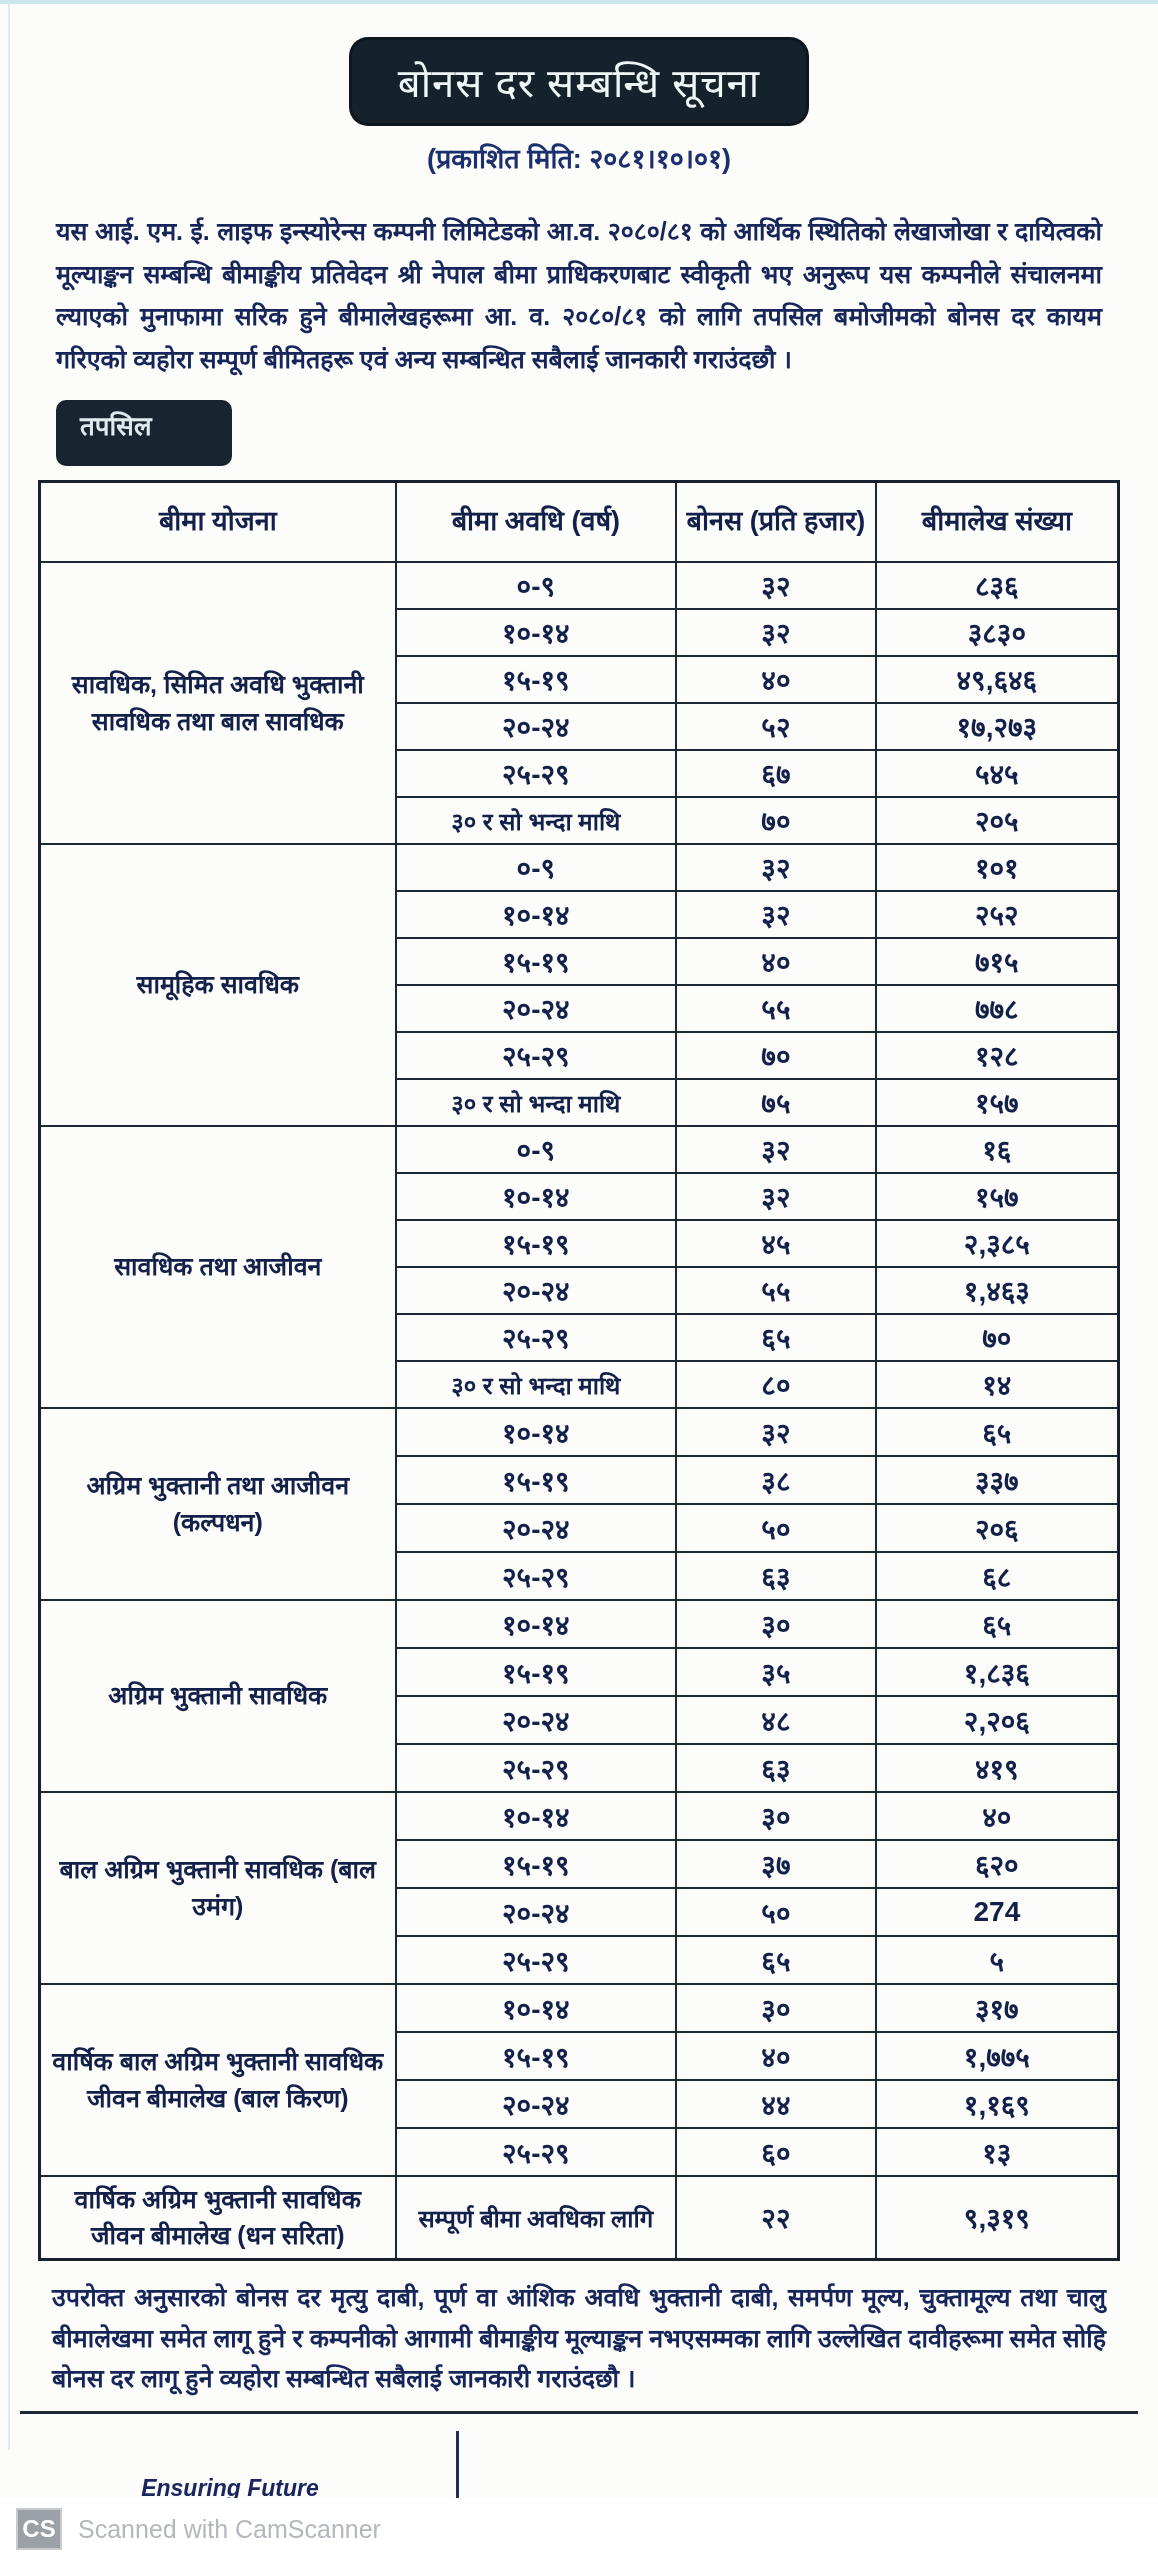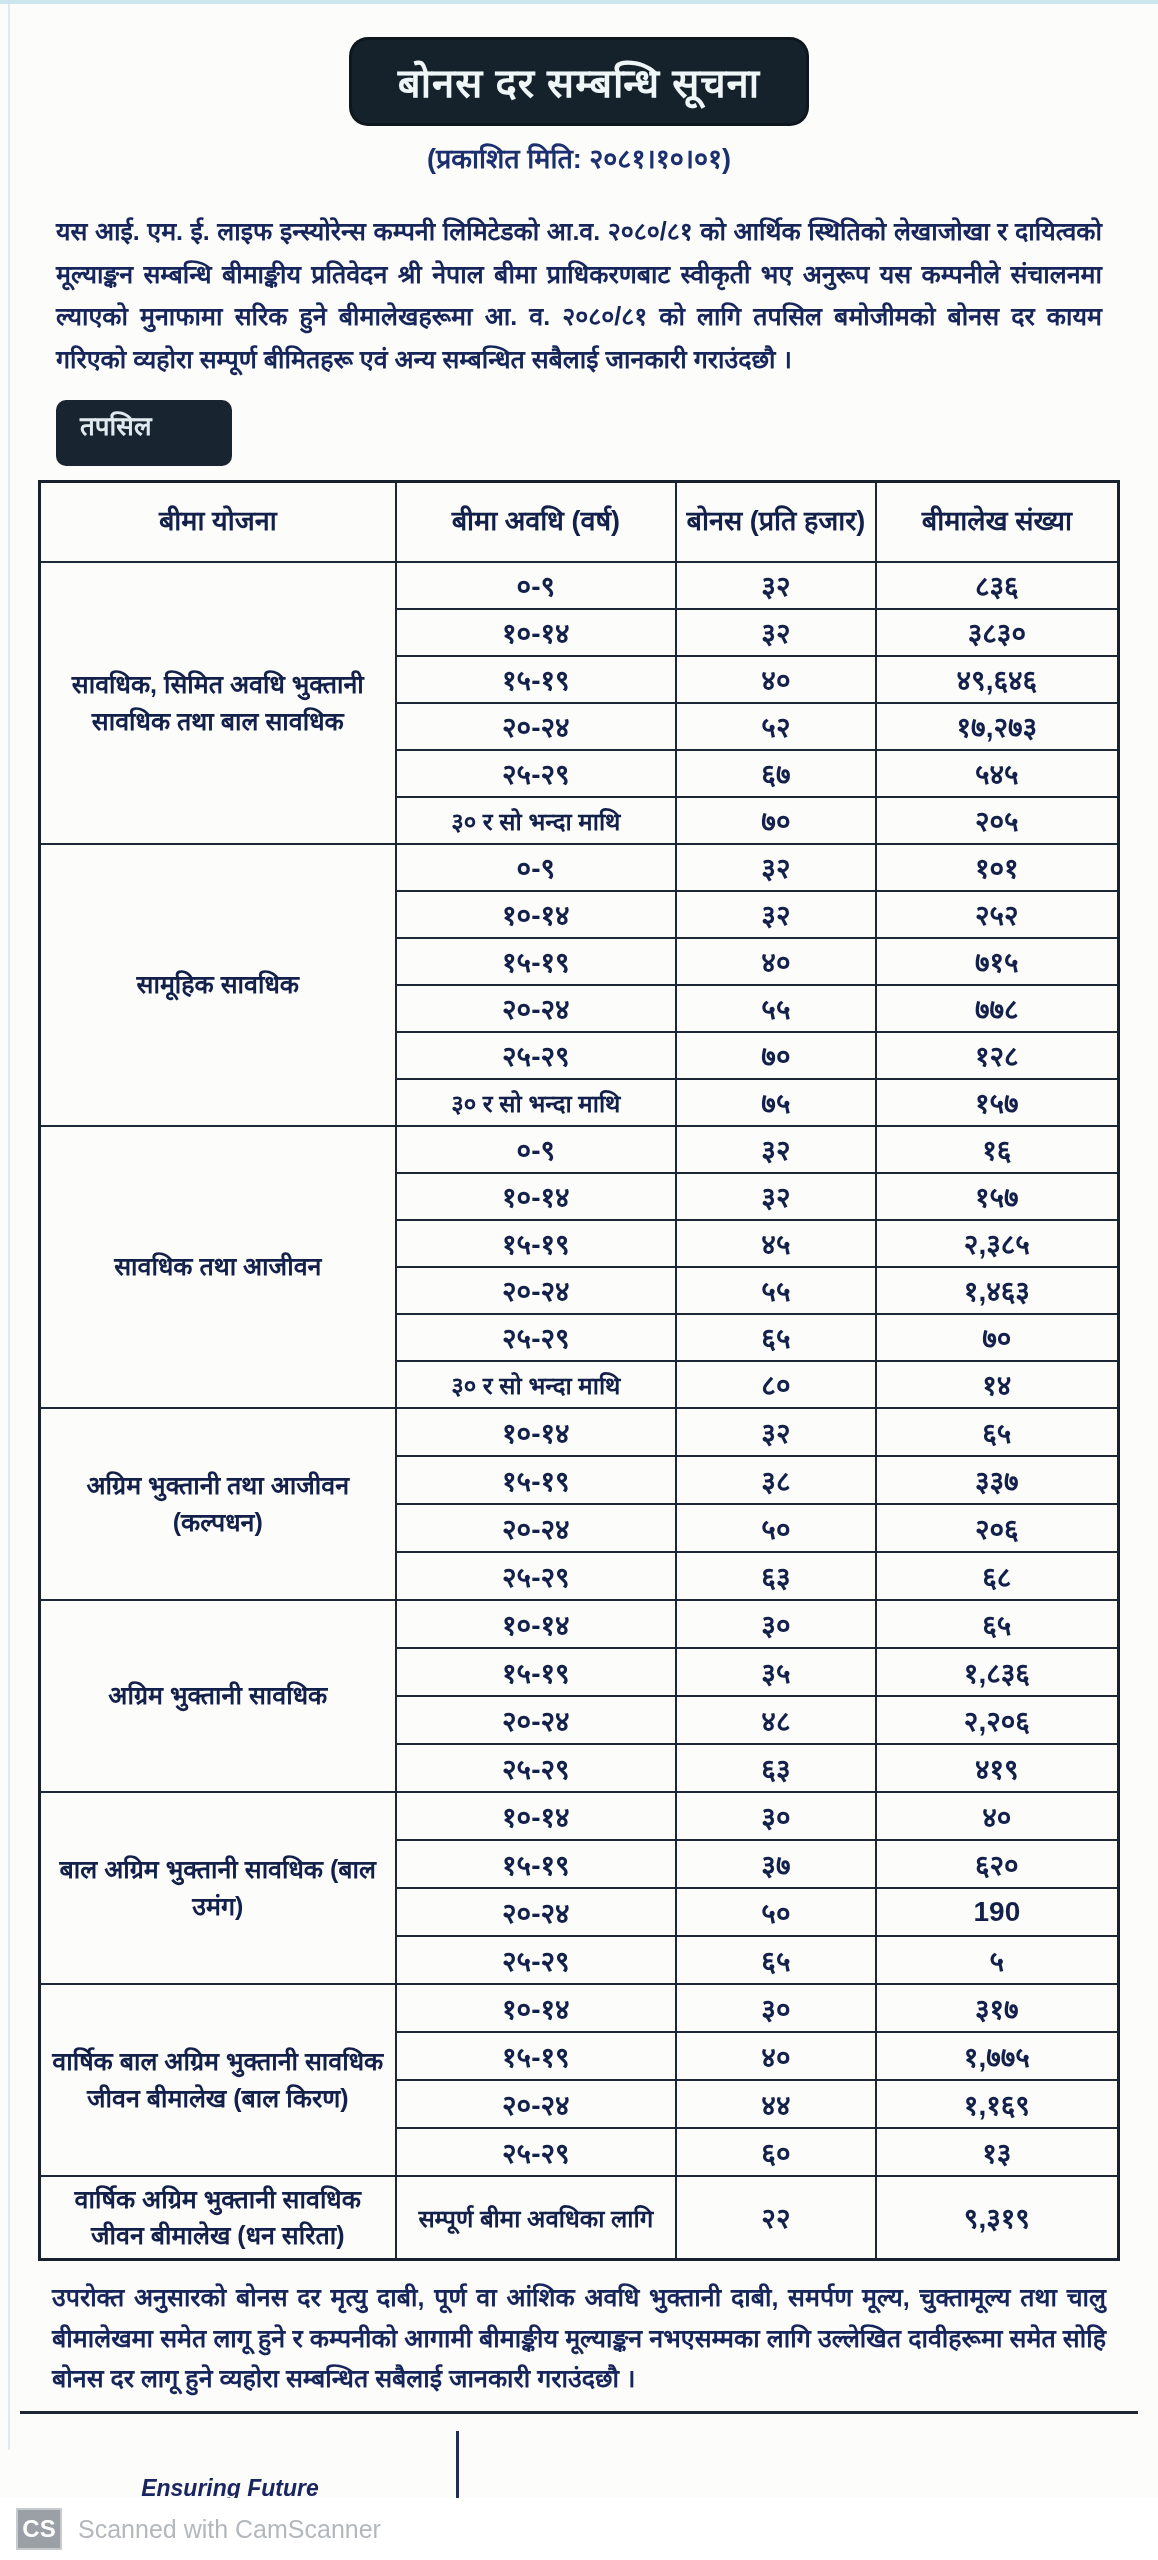--- a/index.html
+++ b/index.html
@@ -10,21 +10,21 @@
     font-family:"Liberation Sans", sans-serif;
     color:#16265c;
     position:relative;
   }
   .scan-top { position:absolute; top:0; left:0; width:100%; height:4px; background:#bfe0ea; opacity:.8; }
   .scan-left { position:absolute; top:0; left:8px; width:2px; height:2450px; background:#cfe4ec; opacity:.7; }
 
   .title-wrap { text-align:center; padding-top:40px; }
   .title-badge {
     display:inline-block; background:#16222b; color:#eef6f8;
-    font-size:40px; font-weight:bold; letter-spacing:1px;
+    font-size:40px; font-weight:normal; letter-spacing:1px;
     padding:14px 46px; border-radius:16px; box-shadow:0 0 0 3px #0e171d;text-align:right;
   }
   .pub-date { text-align:center; margin-top:16px; font-size:27px; font-weight:bold; color:#1c2f6e; }
 
   .intro {
     margin:34px 56px 0 56px; font-size:25px; font-weight:600;
     line-height:1.7; color:#17265a; text-align:justify;
   }
 
   .tapasil {
@@ -258,21 +258,21 @@
       <td class="num">४०</td>
     </tr>
     <tr class="h48">
       <td class="num">१५-१९</td>
       <td class="num">३७</td>
       <td class="num">६२०</td>
     </tr>
     <tr class="h48">
       <td class="num">२०-२४</td>
       <td class="num">५०</td>
-      <td class="num">190</td>
+      <td class="num">274</td>
     </tr>
     <tr class="h48">
       <td class="num">२५-२९</td>
       <td class="num">६५</td>
       <td class="num">५</td>
     </tr>
 
     <tr class="h48">
       <td class="plan" rowspan="4">वार्षिक बाल अग्रिम भुक्तानी सावधिक जीवन बीमालेख (बाल किरण)</td>
       <td class="num">१०-१४</td>

